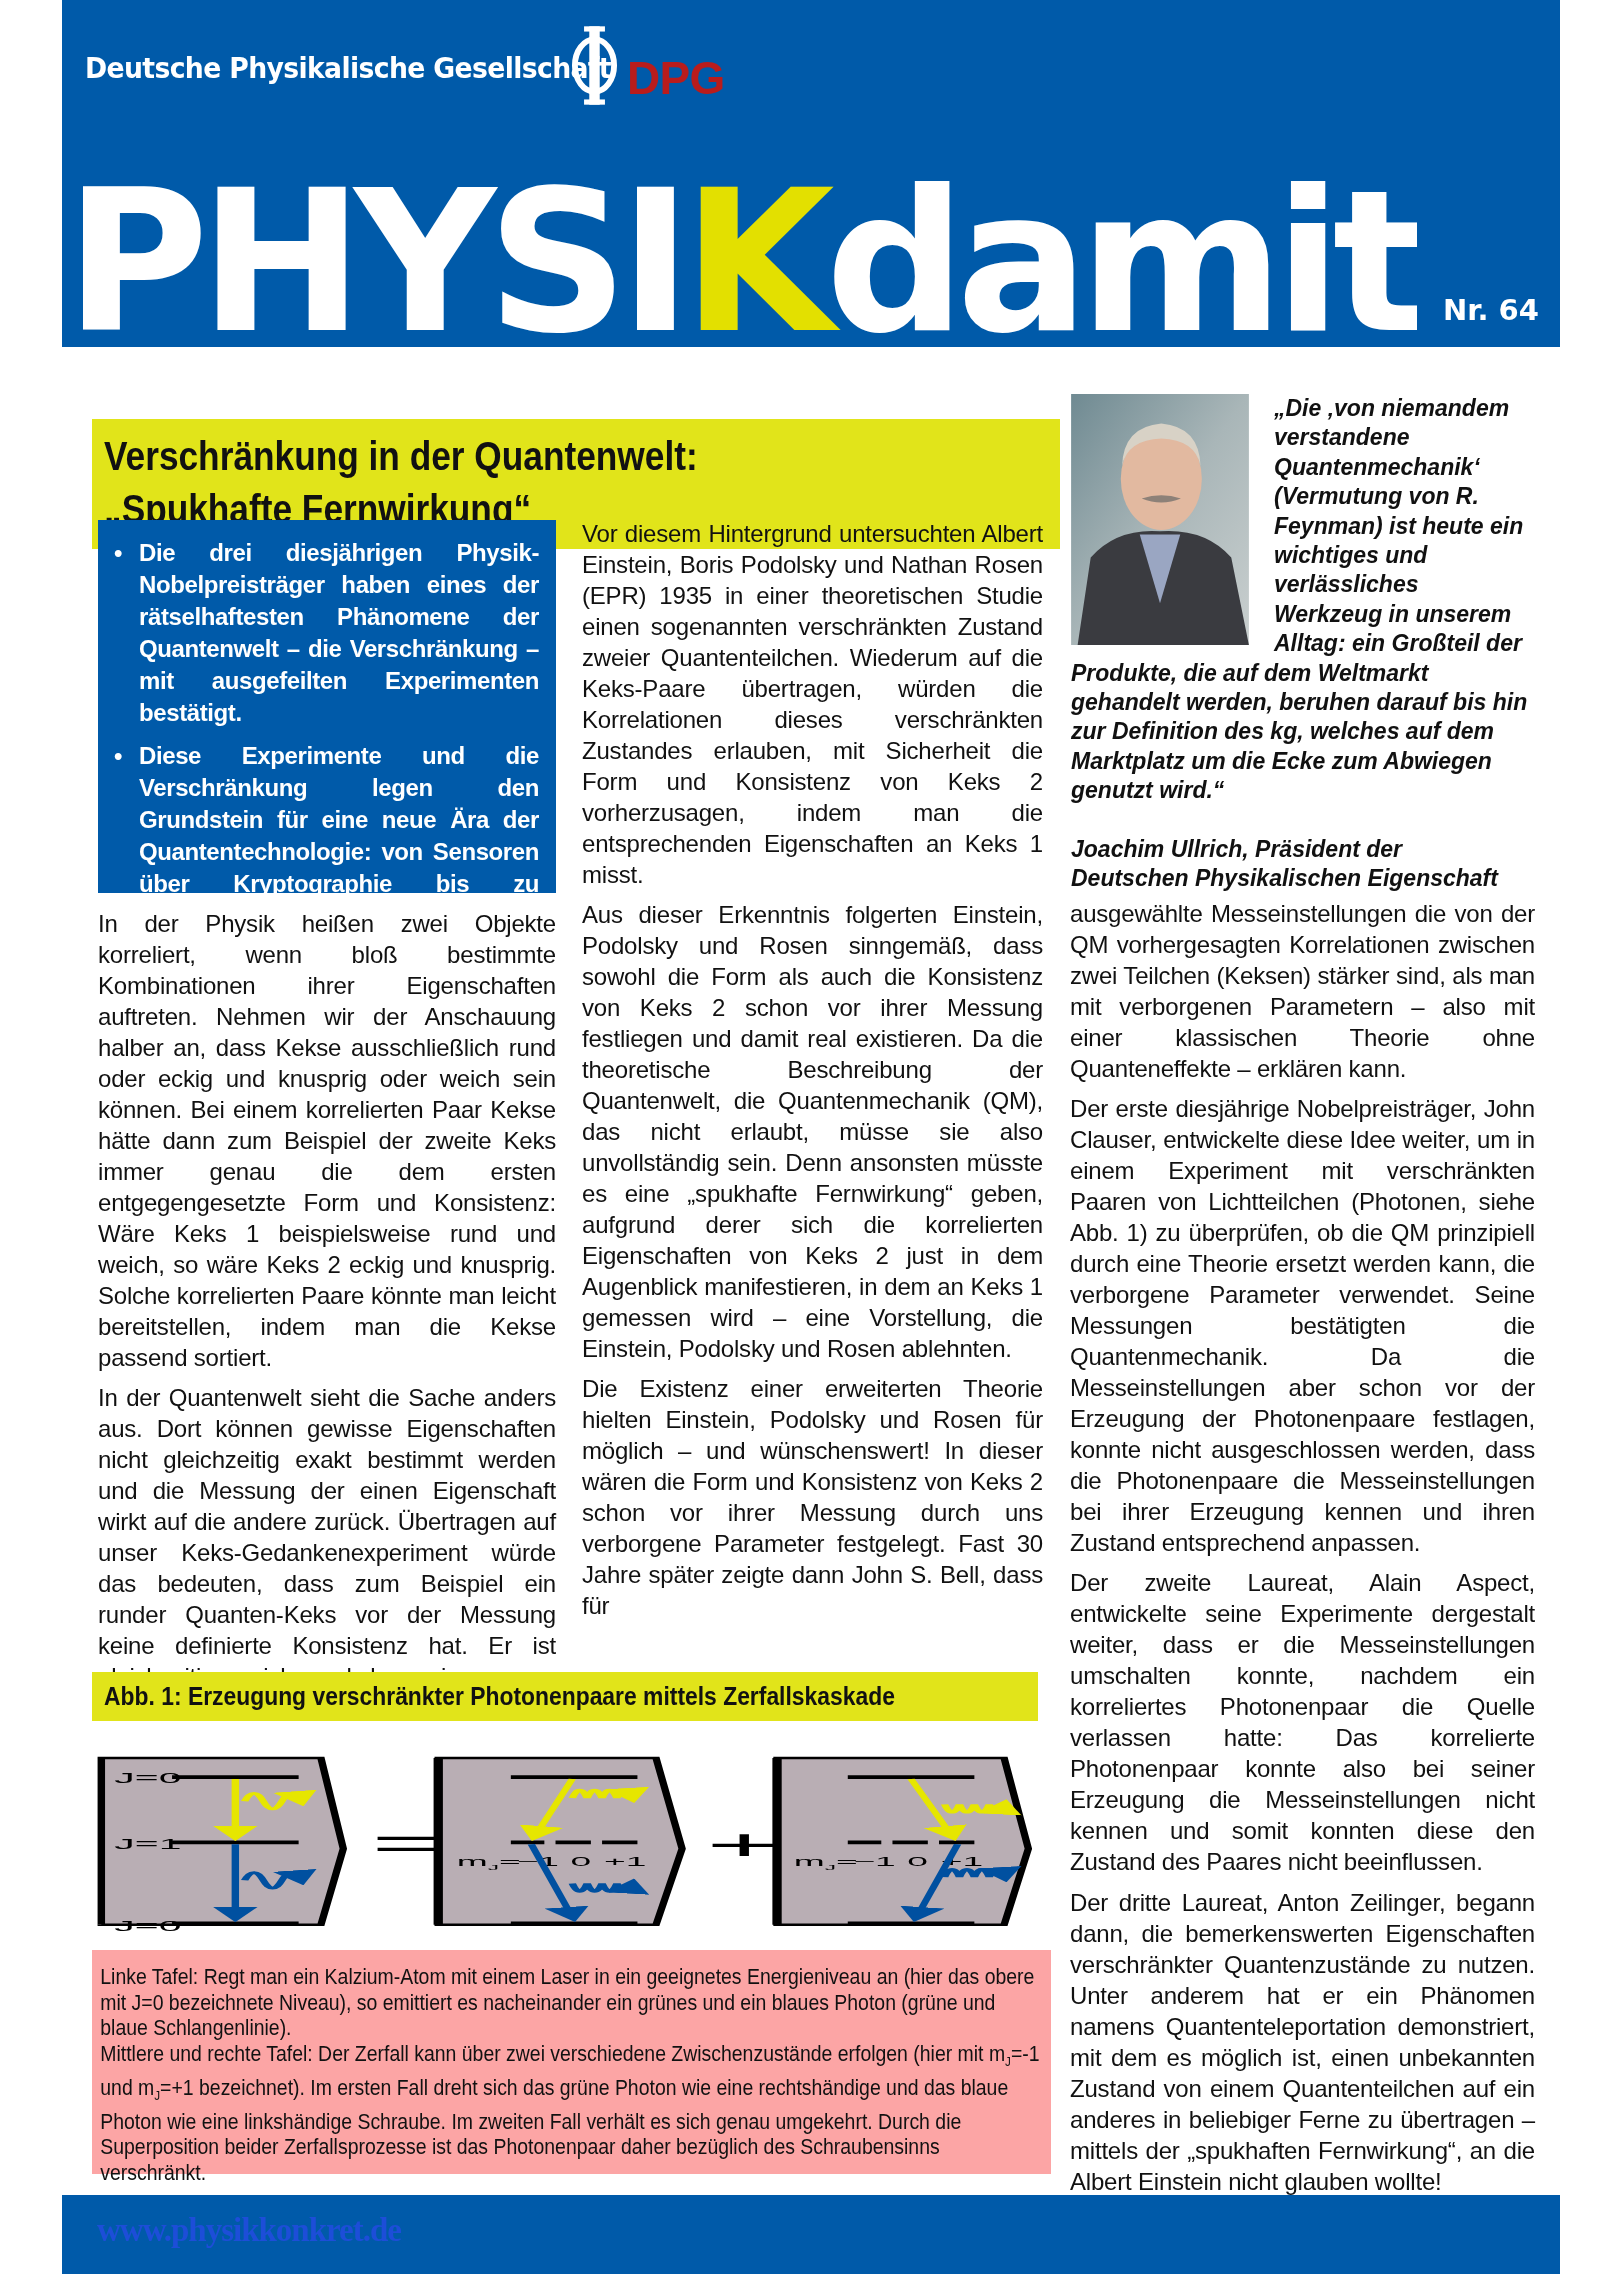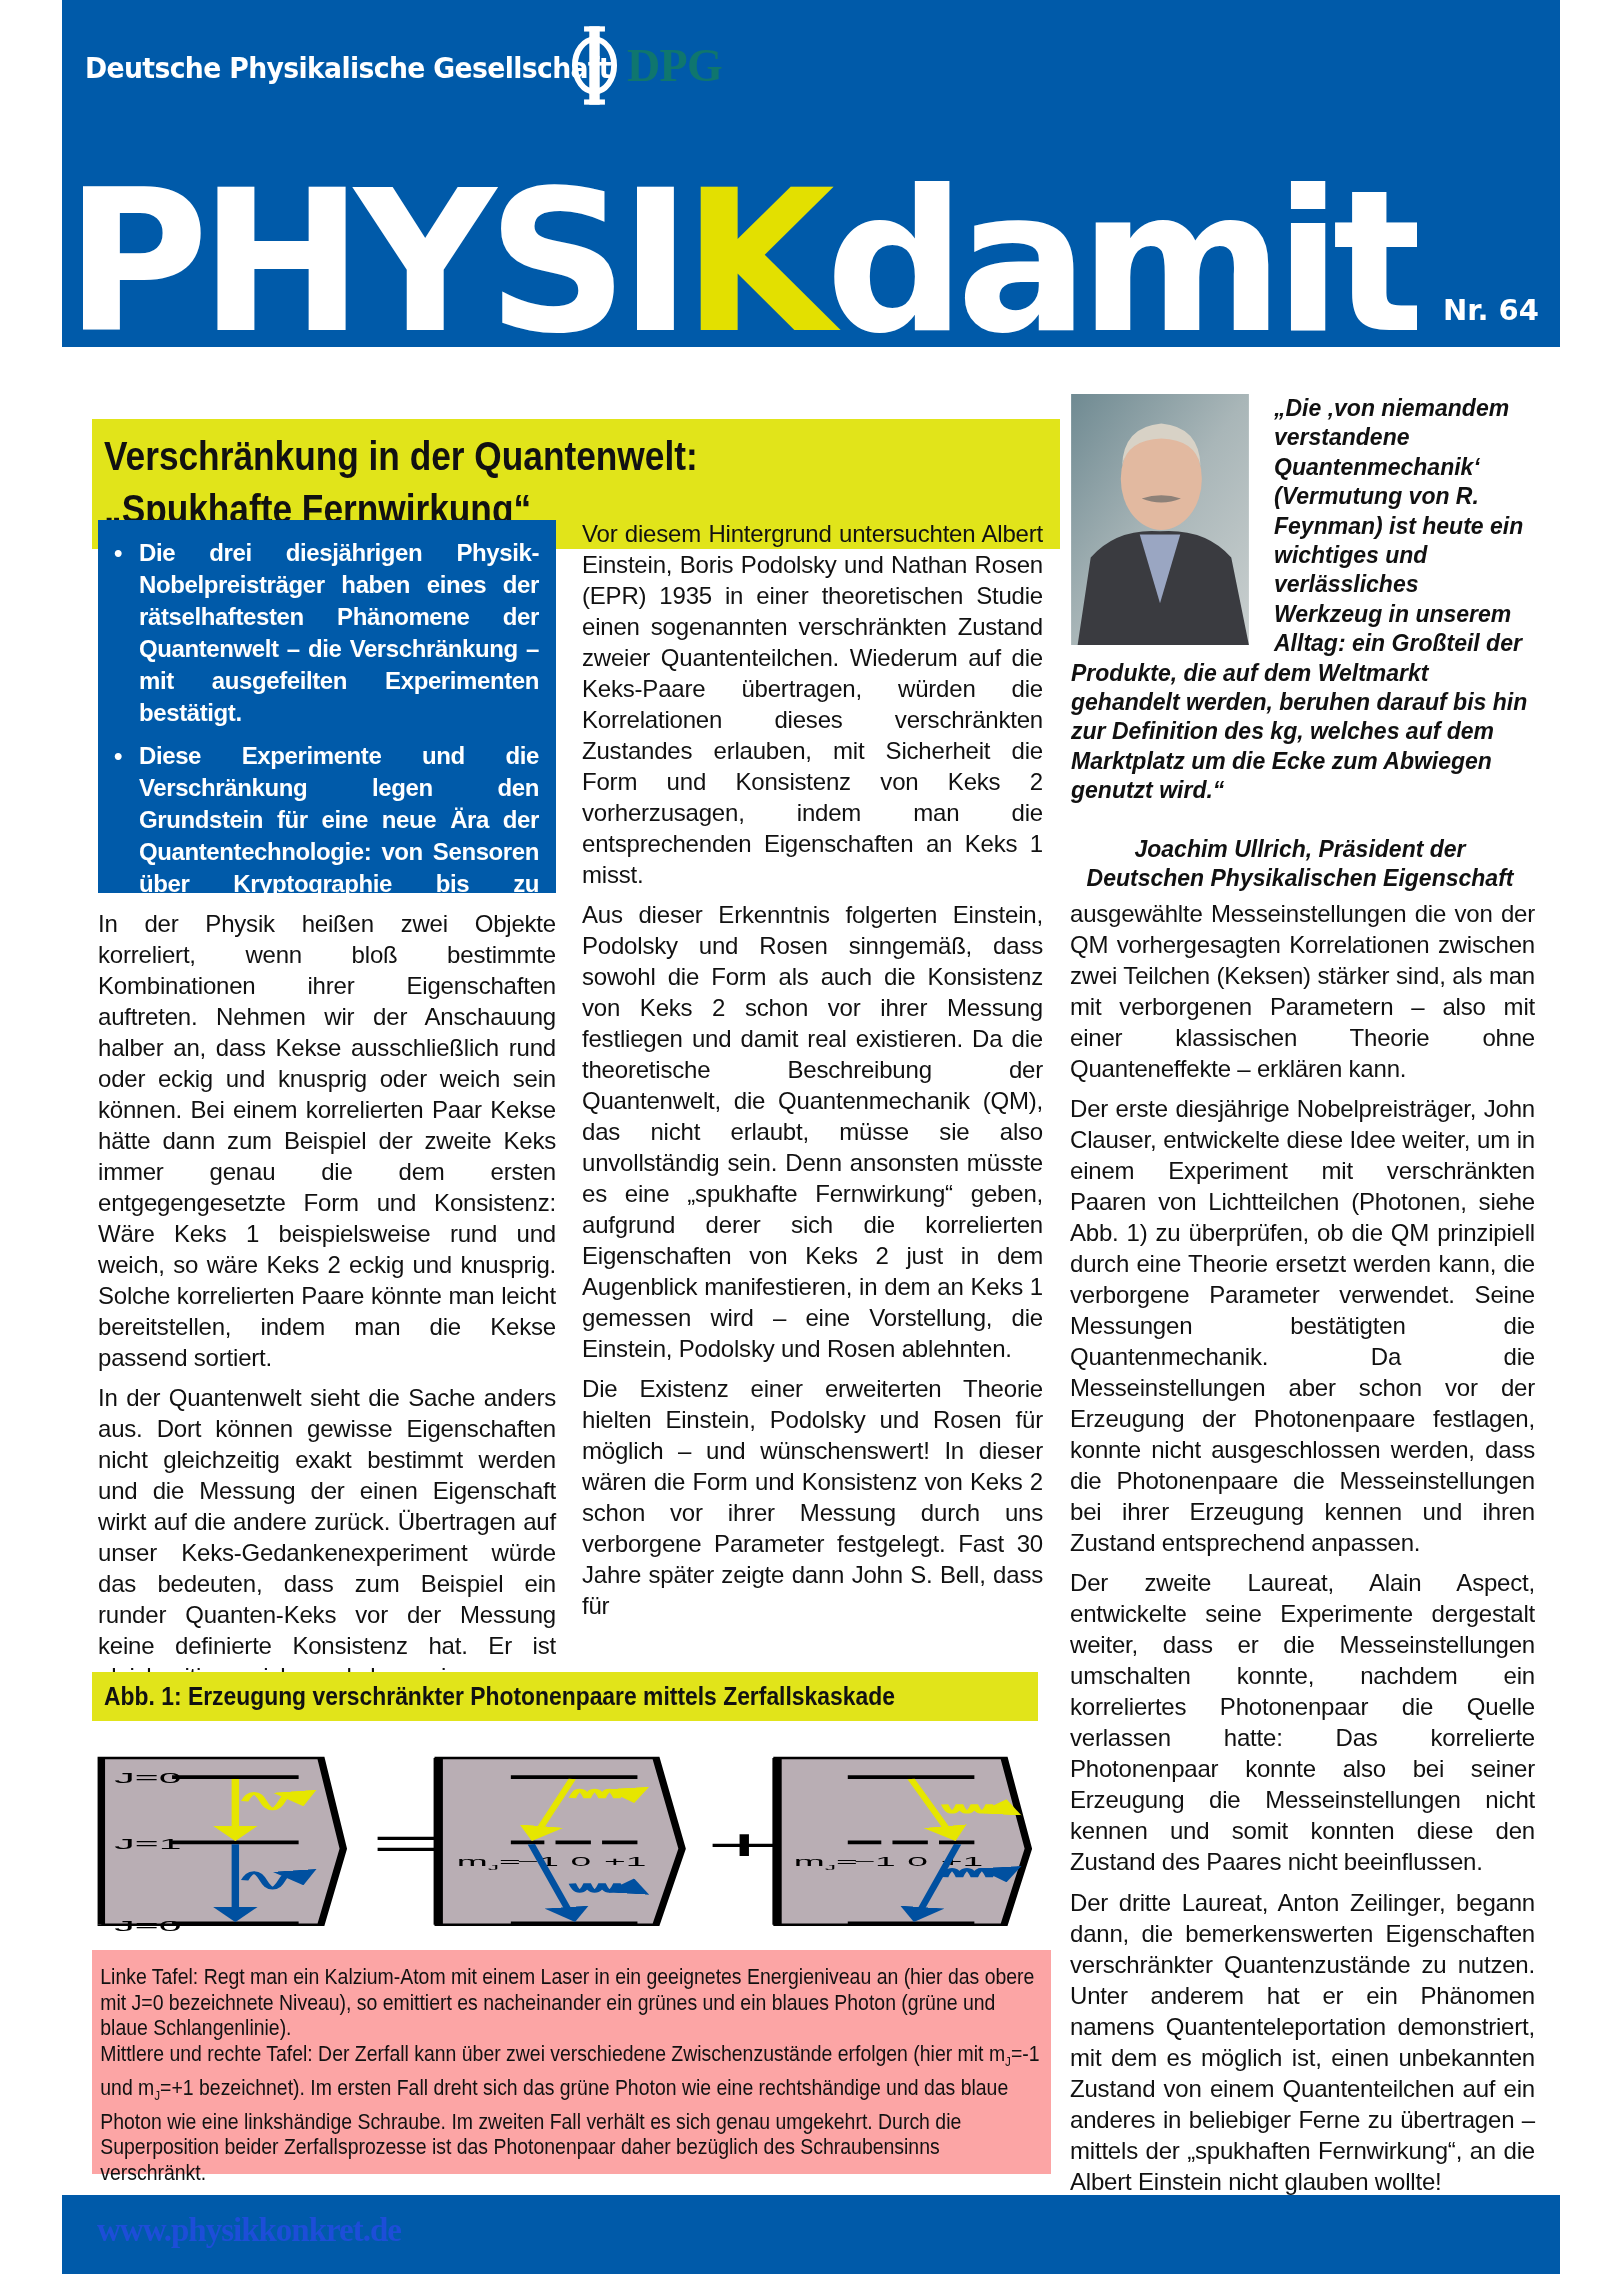--- a/index.html
+++ b/index.html
@@ -5,21 +5,21 @@
   html, body { margin:0; padding:0; background:#ffffff; }
   body { width:1623px; height:2295px; position:relative; overflow:hidden;
          font-family:"Liberation Sans", sans-serif; color:#111; }
   .abs { position:absolute; }
 
   
   #header { left:62px; top:0; width:1498px; height:347px; background:#005aa9; }
   #society { left:85px; top:51px; color:#fff; font-family:"DejaVu Sans", sans-serif; font-weight:bold;
              font-size:29px; letter-spacing:-0.7px; transform:scaleX(0.92); transform-origin:left; white-space:nowrap; }
   #phi { left:571px; top:26px; width:47px; height:79px; }
-  #dpg { left:627px; top:39px; color:#0f766e; font-family:Liberation Serif, serif; font-weight:bold; font-size:46px; letter-spacing:-0.7px; }
+  #dpg { left:627px; top:51px; color:#b91c1c; font-family:Liberation Sans, sans-serif; font-weight:bold; font-size:46px; letter-spacing:-0.7px; }
   #masthead { left:65px; top:177px; height:171px; color:#fff; font-family:"DejaVu Sans", sans-serif; font-weight:bold;
               font-size:196px; line-height:171px; letter-spacing:-9.2px; white-space:nowrap; overflow:hidden; }
   #masthead .k { color:#e3e000; }
   #issue { left:1443px; top:293px; color:#fff; font-family:"DejaVu Sans", sans-serif; font-weight:bold; font-size:29px; }
 
   
   #title-box { left:92px; top:393px; width:968px; height:130px; background:#e1e41a;margin-top:26px; }
   #title-box .t { position:absolute; left:11.8px; font-family:"Liberation Sans", sans-serif; font-weight:bold;
                   font-size:41px; color:#111; transform:scaleX(0.86); transform-origin:left; white-space:nowrap; }
   #title-l1 { top:14.4px; }
@@ -36,21 +36,21 @@
   .col { font-size:24px; line-height:31px; text-align:justify; color:#111; letter-spacing:-0.2px; }
   .col p { margin:0 0 9.2px 0; }
   #col1 { left:98px; top:908px; width:458px; }
   #col2 { left:582px; top:518px; width:461px; }
   #col3 { left:1070px; top:898px; width:465px; }
 
   
   #portrait { left:1071px; top:394px; width:178px; height:251px; overflow:hidden; }
   #quote { left:1071px; top:394px; width:458px; font-style:italic; font-weight:bold; font-size:23px; line-height:29.4px; color:#111; }
   #quote .float { float:left; width:203px; height:257px; }
-  #quote .attr { margin-top:29px;text-align:center; }
+  #quote .attr { margin-top:29px; }
 
   
   #fig-caption { left:92px; top:1672px; width:946px; height:49px; background:#e1e41a; }
   #fig-caption span { position:absolute; left:11.8px; top:9.2px; font-weight:bold; font-size:26px; white-space:nowrap;
                       transform:scaleX(0.88); transform-origin:left; color:#111; }
   #figure { left:92px; top:1741px; width:968px; height:190px; }
   #fig-desc { left:92px; top:1950px; width:959px; height:224px; background:#fca5a5; }
   #fig-desc p { margin:0; padding:14.4px 9.2px 0 9.2px; font-size:21.6px; line-height:25.5px; color:#111;
                 transform:scaleX(0.9); transform-origin:left; width:1047px; }
   #fig-desc p + p { padding-top:0; }

